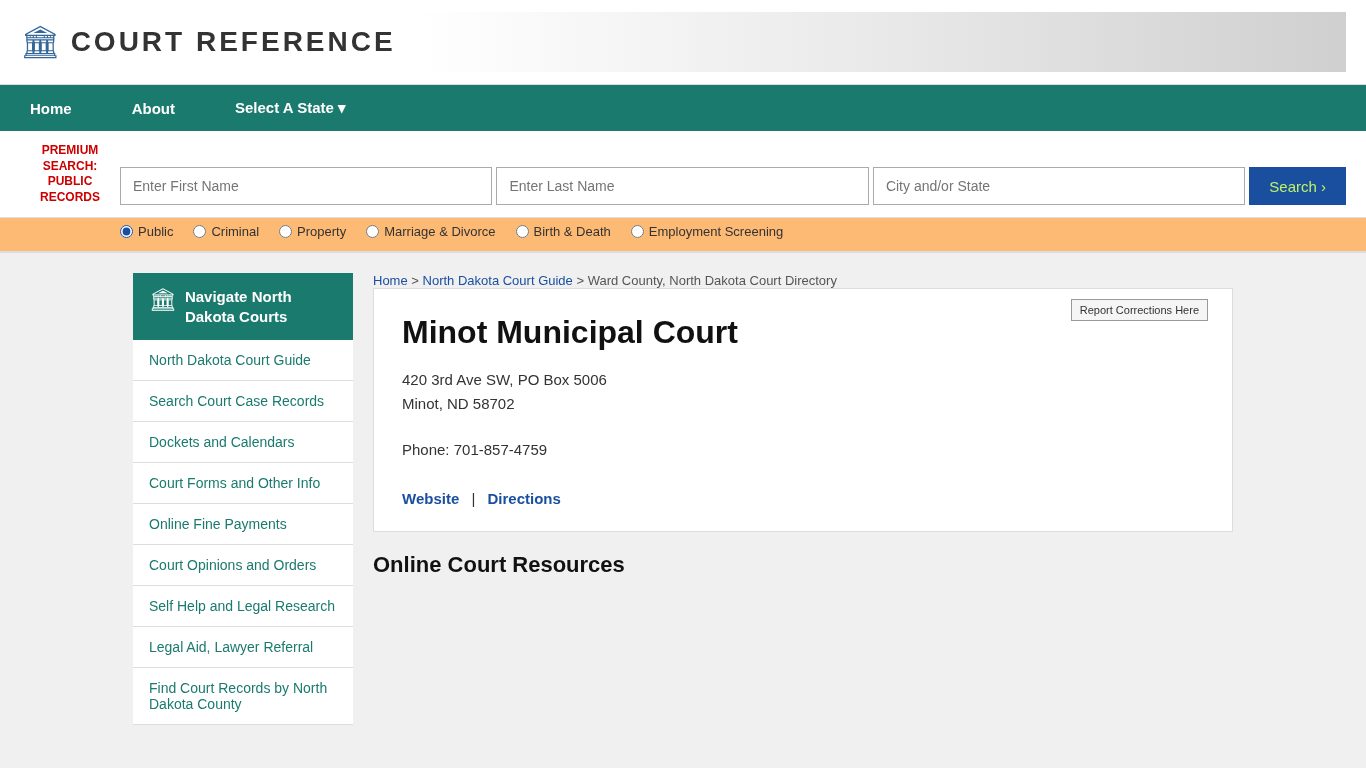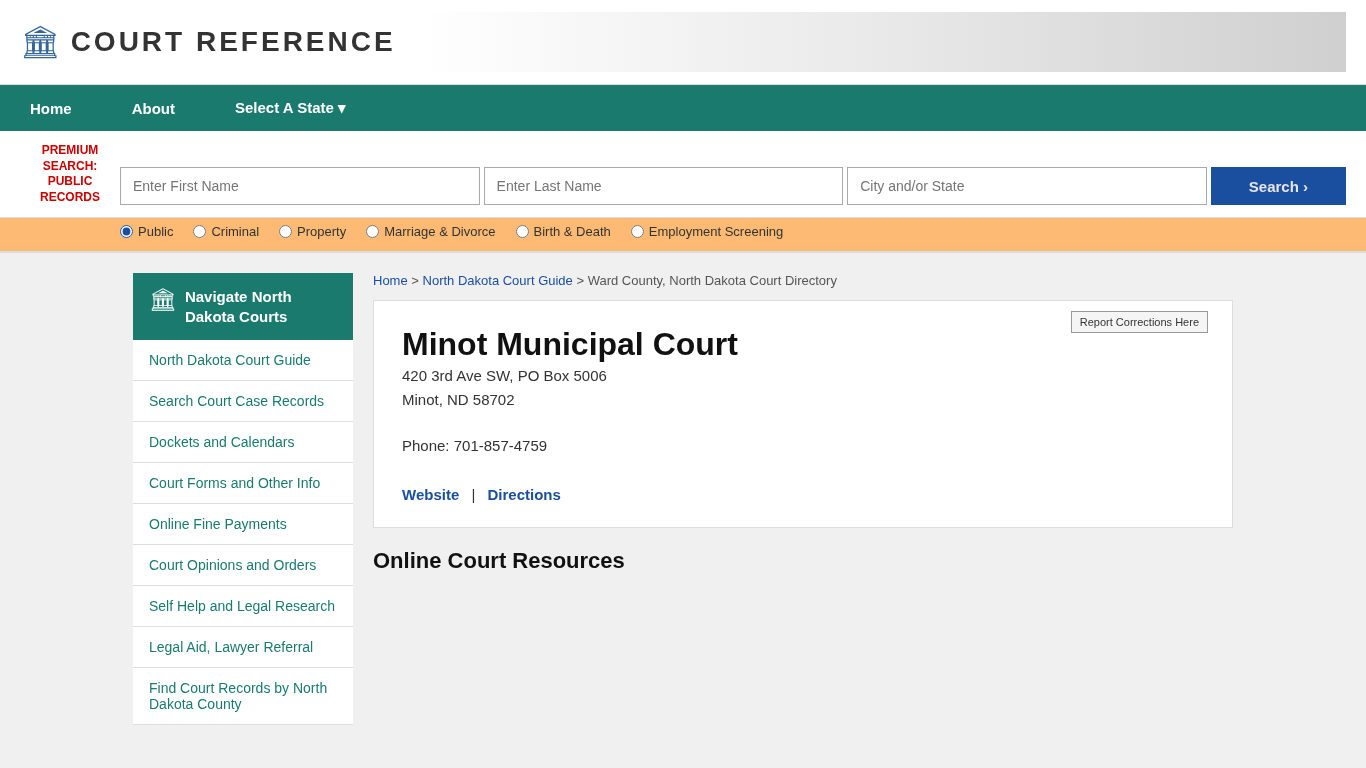--- a/index.html
+++ b/index.html
@@ -80,25 +80,25 @@
     }
     .search-input {
       border: 1px solid #aaa;
       padding: 10px 12px;
       font-size: 14px;
       color: #999;
       flex: 1;
     }
     .search-btn {
       background: #1a4fa0;
-      color: #e5e5e5;
+      color: #bef264;
       border: none;
-      padding: 10px 38px;
-      font-size: 15px;
-      font-weight: bold;
+      padding: 10px 20px;
+      font-size: 15px;
+      font-weight: normal;
       cursor: pointer;
       display: flex;
       align-items: center;
       gap: 6px;
       white-space: nowrap;
     }
 
     #radio-row {
       background: #fdba74;
       padding: 6px 20px 12px 120px;
@@ -167,21 +167,20 @@
 
     
     #content {
       flex: 1;
       min-width: 0;
     }
 
     
     #breadcrumb {
       font-size: 13px;
-      margin-bottom: 12px;
       color: #555;
     }
     #breadcrumb a {
       color: #1a4fa0;
       text-decoration: none;
     }
 
     
     #court-card {
       background: #fff;
@@ -201,20 +200,21 @@
       cursor: pointer;
       color: #333;
       text-align: right;
     }
 
     .court-name {
       font-size: 32px;
       font-weight: 900;
       line-height: 1.2;
       color: #111;
+      margin-bottom: 16px;
     }
     .court-address {
       font-size: 15px;
       line-height: 1.6;
       margin-bottom: 25px;
       color: #333;
     }
     .court-phone {
       font-size: 15px;
       margin-bottom: 32px;

